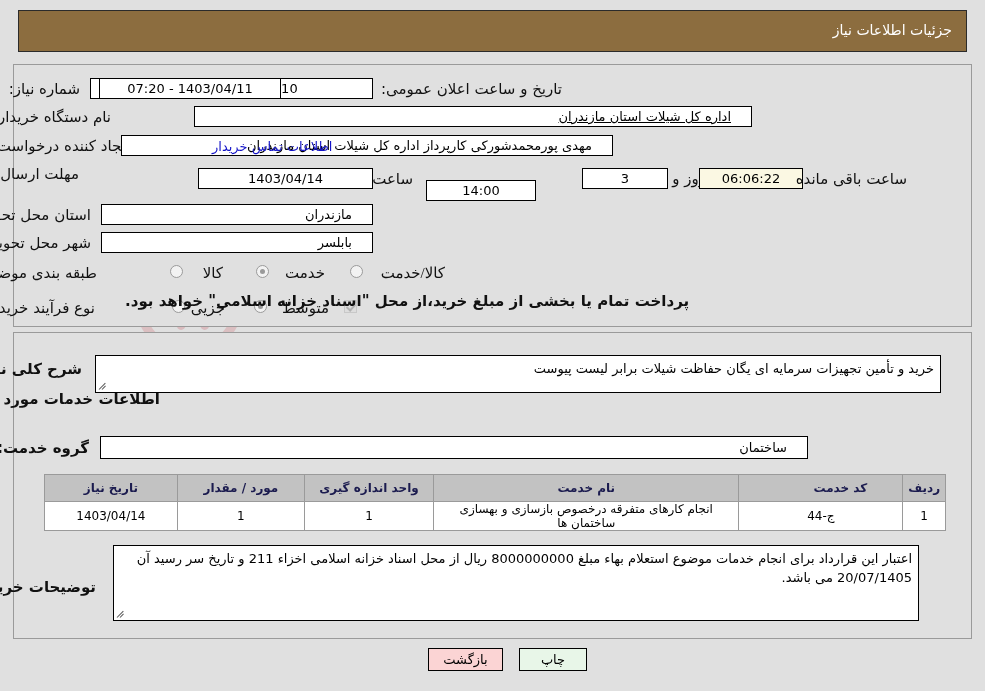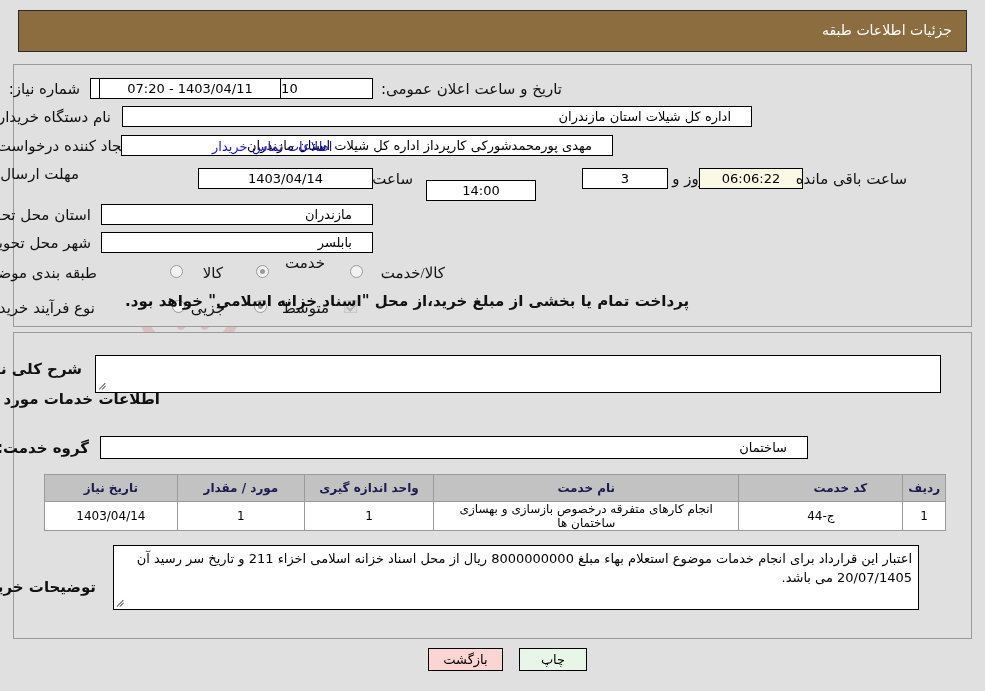--- a/index.html
+++ b/index.html
@@ -244,33 +244,33 @@
 
 <div class="watermark">
   <svg class="wm-shield" viewBox="0 0 120 142">
     <path d="M60 4 L112 24 V74 C112 108 88 128 60 138 C32 128 8 108 8 74 V24 Z" fill="none" stroke="rgba(212,150,155,0.45)" stroke-width="9"></path>
     <path d="M30 48 L52 104 L64 74 L76 104 L96 48" fill="none" stroke="rgba(212,150,155,0.5)" stroke-width="9" stroke-linejoin="round" stroke-linecap="round"></path>
   </svg>
   <div class="wm-text">AriaTender.net</div>
 </div>
 
 <div class="page-header">
-  <div class="title">جزئیات اطلاعات طبقه</div>
+  <div class="title">جزئیات اطلاعات نیاز</div>
 </div>
 
 <div class="panel" id="panel-top"></div>
 
 <span class="lbl" style="right:905px; top:82px; z-index:3;">شماره نیاز:</span>
 <div class="fld" style="right:612px; top:78px; width:283px; z-index:3;">1103004234000010</div>
 
 <span class="lbl" style="right:423px; top:82px; z-index:3;">تاریخ و ساعت اعلان عمومی:</span>
 <div class="fld" style="right:702px; top:78px; width:182px; z-index:3; right:auto; left:99px;">1403/04/11 - 07:20</div>
 
 <span class="lbl" style="right:874px; top:110px; z-index:3;">نام دستگاه خریدار:</span>
-<div class="fld rt" style="right:233px; top:106px; width:630px; z-index:3;">اداره کل شیلات استان مازندران</div>
+<div class="fld rt" style="right:233px; top:106px; width:558px; z-index:3;text-decoration:underline;">اداره کل شیلات استان مازندران</div>
 
 <span class="lbl" style="right:855px; top:139px; z-index:3;">ایجاد کننده درخواست:</span>
 <div class="fld rt" style="right:372px; top:135px; width:492px; z-index:3;">مهدی پورمحمدشورکی کارپرداز اداره کل شیلات استان مازندران</div>
 <span class="link" style="right:auto; left:212px; top:139px; z-index:3;">اطلاعات تماس خریدار</span>
 
 <span class="lbl" style="right:906px; top:167px; z-index:3; text-align:right;">
   <span>مهلت ارسال پاسخ: تا تاریخ:</span>
 </span>
 <div class="fld" style="right:612px; top:168px; width:175px; z-index:3;">1403/04/14</div>
 <span class="lbl" style="right:572px; top:172px; z-index:3;">ساعت</span>
@@ -285,40 +285,41 @@
 
 <span class="lbl" style="right:894px; top:236px; z-index:3;">شهر محل تحویل:</span>
 <div class="fld rt" style="right:612px; top:232px; width:272px; z-index:3;">بابلسر</div>
 
 <span class="lbl" style="right:888px; top:266px; z-index:3;">طبقه بندی موضوعی:</span>
 
 <span class="radio" id="cat-r0" style="right:802px; top:265px; z-index:3;"></span>
 <span class="lbl" style="right:762px; top:266px; z-index:3;">کالا</span>
 
 <span class="radio on" id="cat-r1" style="right:716px; top:265px; z-index:3;"></span>
-<span class="lbl" style="right:660px; top:256px; z-index:3;">خدمت</span>
+<span class="lbl" style="right:660px; top:266px; z-index:3;">خدمت</span>
 
 <span class="radio" id="cat-r2" style="right:622px; top:265px; z-index:3;"></span>
 <span class="lbl" style="right:540px; top:266px; z-index:3;font-family:Liberation Serif, serif;">کالا/خدمت</span>
 
 <span class="lbl" style="right:890px; top:301px; z-index:3;">نوع فرآیند خرید :</span>
 
 <span class="radio" id="proc-r0" style="right:800px; top:300px; z-index:3;"></span>
 <span class="lbl" style="right:760px; top:301px; z-index:3;">جزیی</span>
 
 <span class="radio on" id="proc-r1" style="right:718px; top:300px; z-index:3;"></span>
 <span class="lbl" style="right:656px; top:301px; z-index:3;">متوسط</span>
 
 <span class="chk on" id="treasury-chk" style="right:628px; top:300px; z-index:3;"></span>
 <span class="lbl" style="right:auto; left:125px; top:294px; z-index:3;font-weight:bold;">پرداخت تمام یا بخشی از مبلغ خرید،از محل "اسناد خزانه اسلامی" خواهد بود.</span>
 
 <div class="panel" id="panel-main"></div>
 
 <span class="lbl bold" style="right:903px; top:362px; z-index:3;">شرح کلی نیاز:</span>
 <div class="ta" style="right:44px; top:355px; width:846px; height:38px; z-index:3;">
+  <span>خرید و تأمین تجهیزات سرمایه ای یگان حفاظت شیلات برابر لیست پیوست</span>
   <span class="grip"></span>
 </div>
 
 <span class="lbl bold" style="right:825px; top:392px; z-index:3;">اطلاعات خدمات مورد نیاز</span>
 
 <span class="lbl bold" style="right:896px; top:441px; z-index:3;">گروه خدمت:</span>
 <div class="fld rt" style="right:177px; top:436px; width:708px; height:23px; line-height:21px; z-index:3;">ساختمان</div>
 
 <table class="tbl">
   <thead>
@@ -337,19 +338,19 @@
       <td>ج-44</td>
       <td class="name-cell">انجام کارهای متفرقه درخصوص بازسازی و بهسازی ساختمان ها</td>
       <td>1</td>
       <td>1</td>
       <td>1403/04/14</td>
     </tr>
   </tbody>
 </table>
 
 <span class="lbl bold" style="right:889px; top:580px; z-index:3;">توضیحات خریدار:</span>
-<div class="ta" style="right:66px; top:545px; width:806px; height:65px; z-index:3;">
+<div class="ta" style="right:66px; top:545px; width:806px; height:76px; z-index:3;">
   <span>اعتبار این قرارداد برای انجام خدمات موضوع استعلام بهاء مبلغ 8000000000 ریال از محل اسناد خزانه اسلامی اخزاء 211 و تاریخ سر رسید آن 20/07/1405 می باشد.</span>
   <span class="grip"></span>
 </div>
 
 <button class="btn" id="btn-print">چاپ</button>
 <button class="btn" id="btn-back">بازگشت</button>
 
 </body></html>

